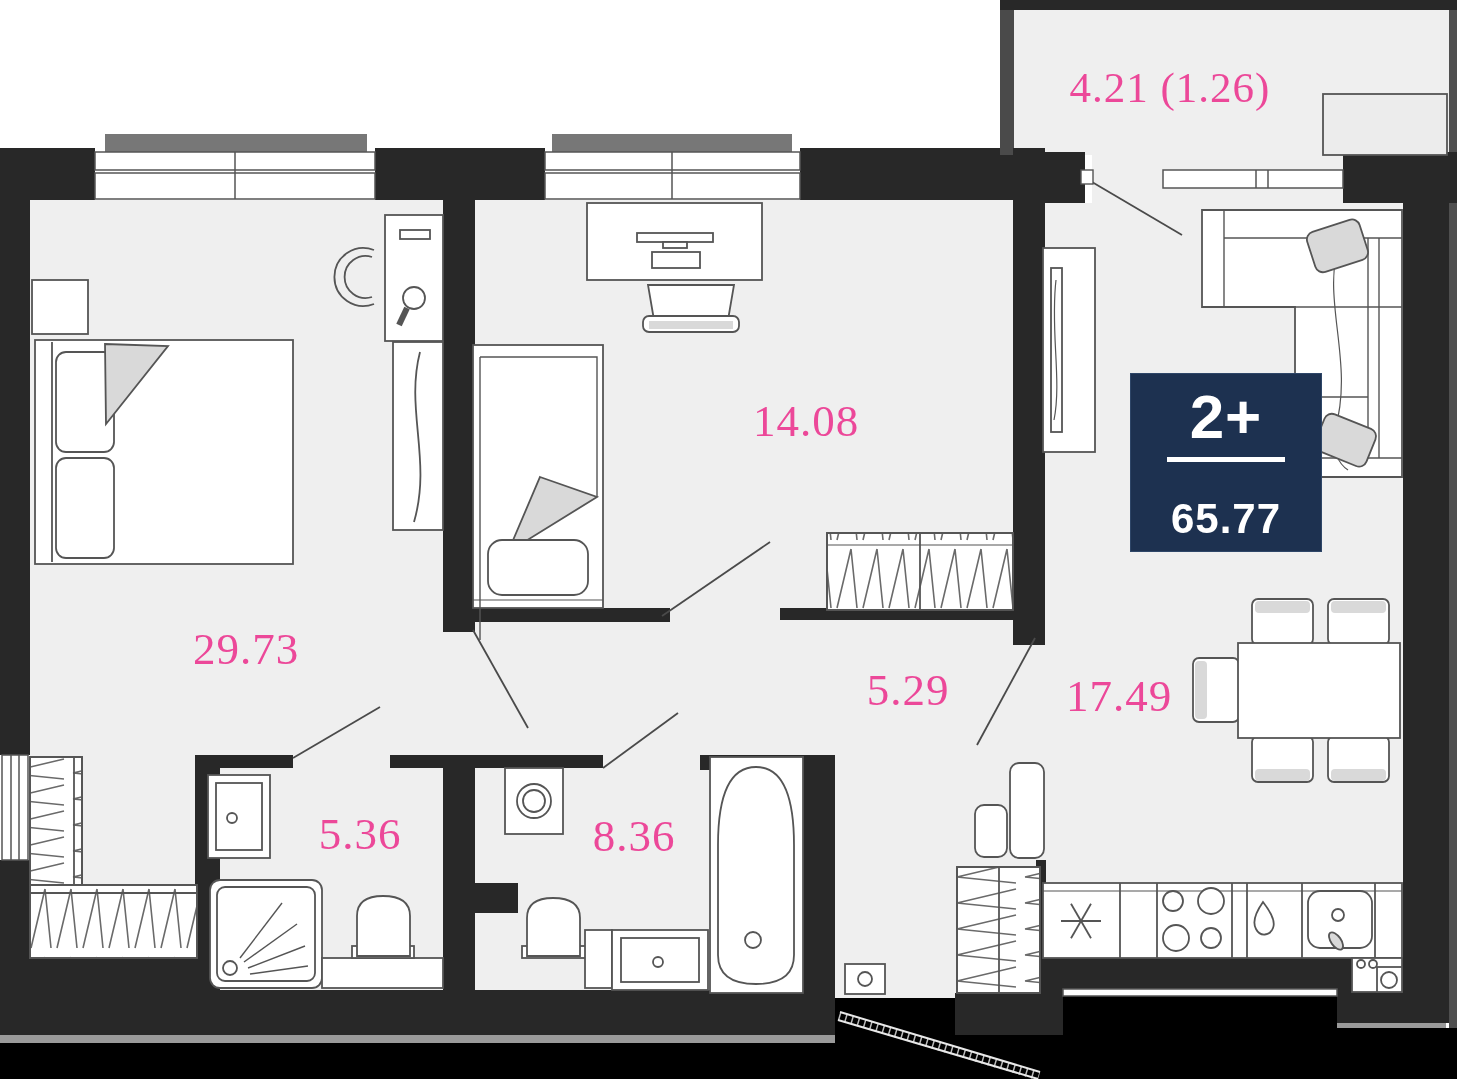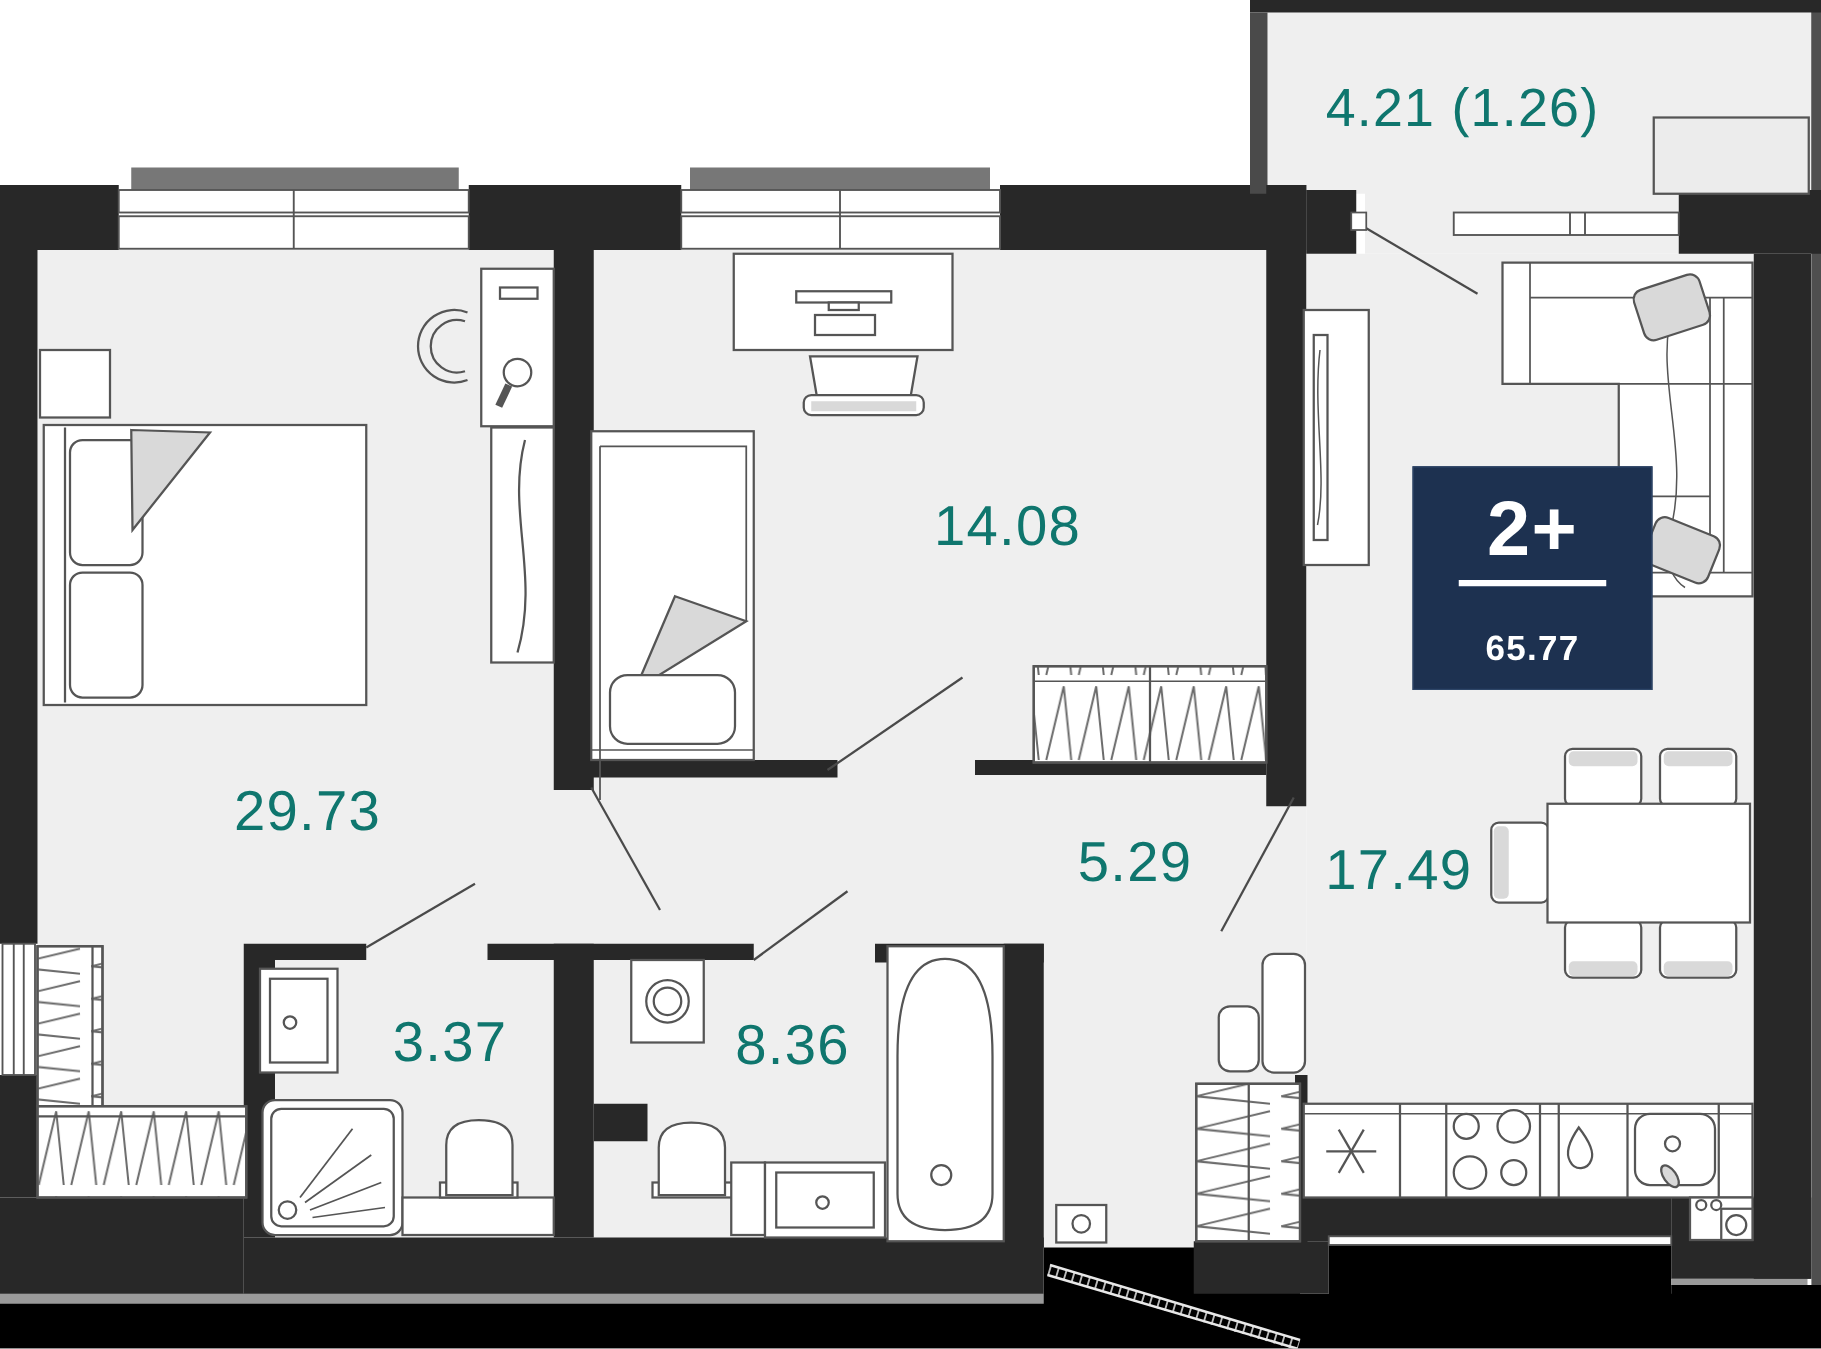--- a/index.html
+++ b/index.html
@@ -3,33 +3,34 @@
 <meta charset="utf-8">
 <style>
   html,body{margin:0;padding:0;background:#ffffff;}
   .stage{
     position:relative;width:1457px;height:1079px;background:#ffffff;
     font-family:"Liberation Sans","DejaVu Sans",sans-serif;overflow:hidden;
   }
   .plan-svg{position:absolute;left:0;top:0;}
   .room-label{
     position:absolute;transform:translate(-50%,-50%);
-    font-size:45px;letter-spacing:1px;color:#0f766e;white-space:nowrap;
+    font-size:45px;letter-spacing:1px;color:#ec4899;white-space:nowrap;
     font-weight:400;
+    font-family:Liberation Serif, serif;
   }
   .room-label.small{font-size:43px;}
   .unit-badge{
     position:absolute;left:1130px;top:373px;width:192px;height:179px;
     background:#1d3150;border:1px solid #2e4668;box-sizing:border-box;
     display:flex;flex-direction:column;align-items:center;justify-content:center;
     color:#ffffff;
   }
   .unit-badge .rooms{font-size:62px;font-weight:700;line-height:1;letter-spacing:1px;}
   .unit-badge .divider{width:118px;height:5px;background:#ffffff;margin:9px 0 10px 0;}
-  .unit-badge .area{font-size:28px;font-weight:700;line-height:1;letter-spacing:1px;margin-top:26px;}
+  .unit-badge .area{font-size:42px;font-weight:700;line-height:1;letter-spacing:1px;margin-top:26px;}
 </style>
 </head>
 <body>
 
 <div class="stage">
 
   <svg class="plan-svg" width="1457" height="1079" viewBox="0 0 1457 1079">
     <defs>
       <pattern id="zzh" width="26" height="68" patternUnits="userSpaceOnUse">
         <path d="M5,64 L19,5 M19,5 L25,64" stroke="#6a6a6a" stroke-width="1.6" fill="none"></path>
@@ -329,21 +330,21 @@
       <line x1="839" y1="1016" x2="1039" y2="1076" stroke="#bbbbbb" stroke-width="9" stroke-dasharray="1.5 5"></line>
       <line x1="840" y1="1012" x2="1040" y2="1072" stroke="#e8e8e8" stroke-width="2"></line>
       <line x1="838" y1="1020" x2="1038" y2="1079" stroke="#e8e8e8" stroke-width="2"></line>
     </g>
   </svg>
 
   <div class="room-label" style="left:246px;top:649px">29.73</div>
   <div class="room-label" style="left:806px;top:421px">14.08</div>
   <div class="room-label" style="left:908px;top:690px">5.29</div>
   <div class="room-label" style="left:1119px;top:696px">17.49</div>
-  <div class="room-label" style="left:360px;top:834px">3.37</div>
+  <div class="room-label" style="left:360px;top:834px">5.36</div>
   <div class="room-label" style="left:634px;top:836px">8.36</div>
   <div class="room-label small" style="left:1170px;top:87px">4.21 (1.26)</div>
 
   <div class="unit-badge">
     <div class="rooms">2+</div>
     <div class="divider"></div>
     <div class="area">65.77</div>
   </div>
 
 </div>

